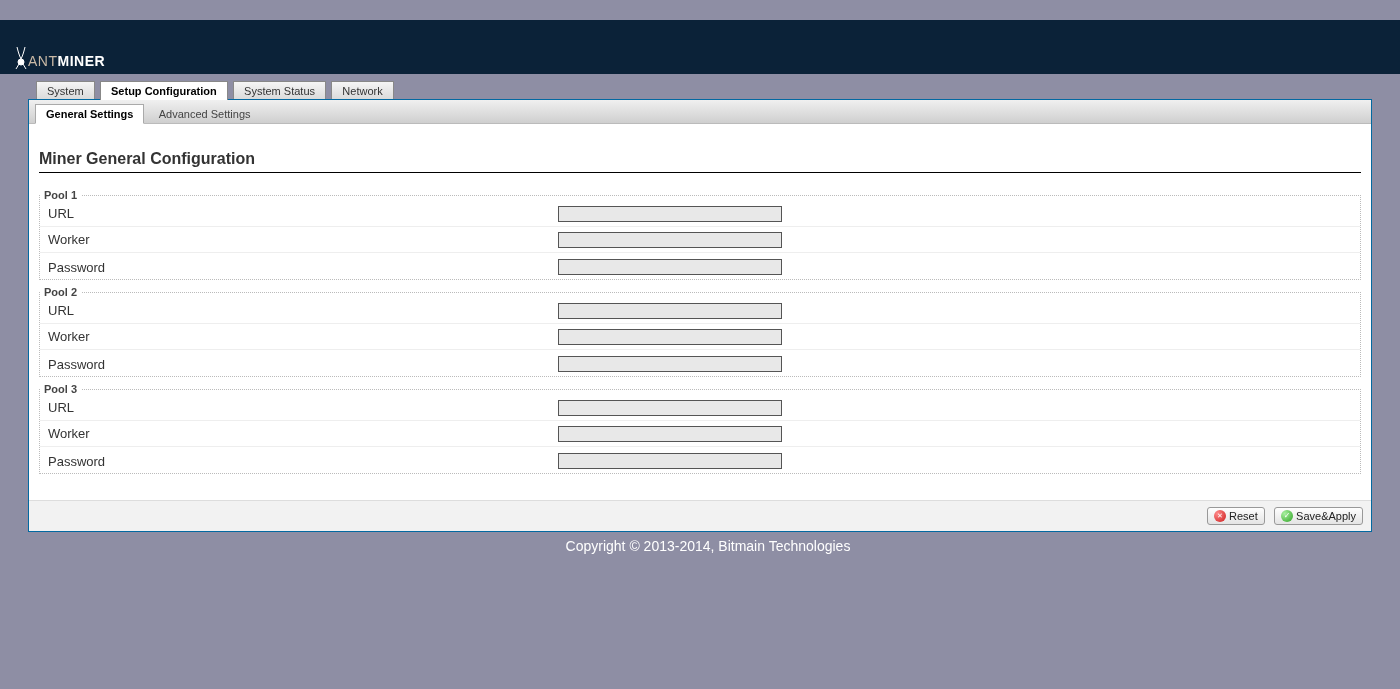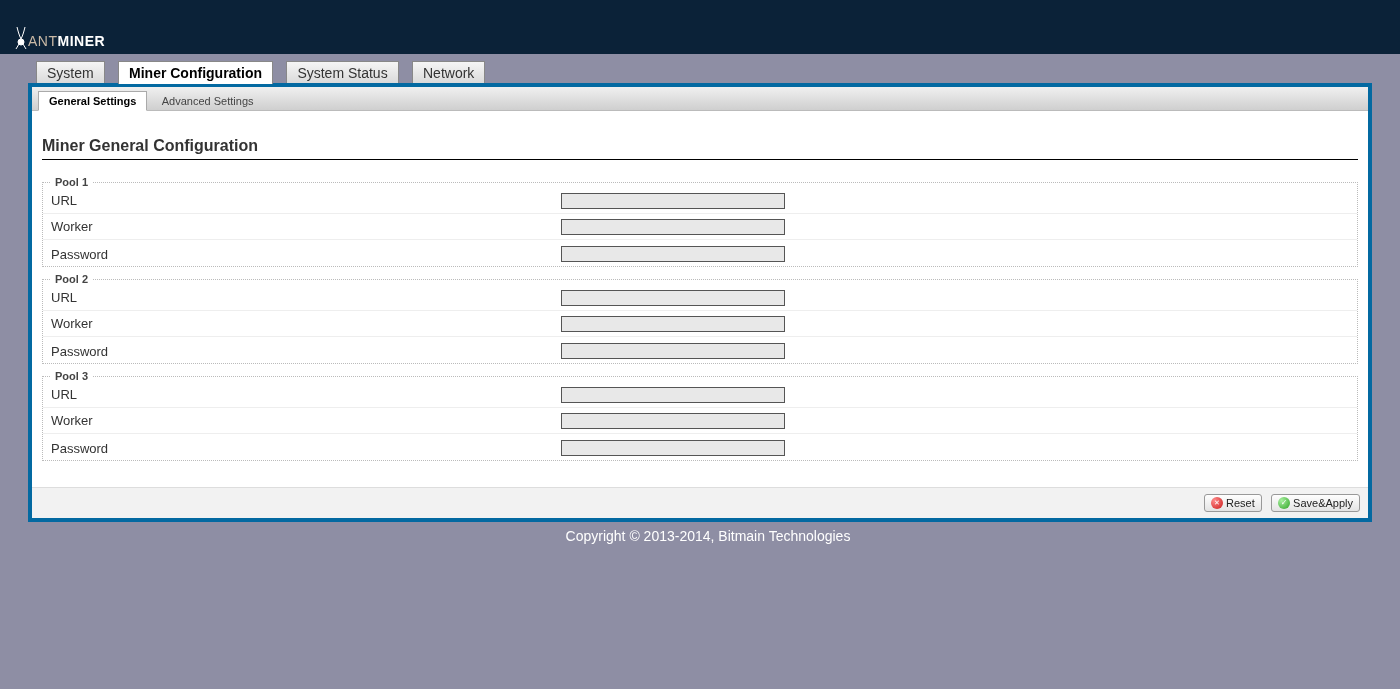--- a/index.html
+++ b/index.html
@@ -13,20 +13,21 @@
   }
 
   
   .topbar {
     width: 100%;
     height: 54px;
     background: #0B2238;
     display: flex;
     align-items: flex-end;
     padding: 0 0 6px 12px;
+    margin-top: 20px;
   }
   .logo {
     display: flex;
     align-items: flex-end;
     gap: 0;
     color: #fff;
   }
   .logo .ant-icon {
     width: 18px; height: 24px;
     position: relative;
@@ -46,39 +47,39 @@
   
   .tabrow {
     padding: 6px 0 0 36px;
   }
   .tab {
     display: inline-block;
     background: linear-gradient(#f5f5f5,#d9d9d9);
     border: 1px solid #888;
     border-bottom: none;
     padding: 3px 10px;
-    margin-right: 10px;
+    margin-right: 2px;
     color: #333;
     cursor: pointer;
-    font-size: 14px;
+    font-size: 11px;
     position: relative;
     top: 1px;
   }
   .tab.active {
     background: #fff;
     font-weight: 700;
     color: #000;
     z-index: 3;
   }
 
   
   .container {
     margin: 0 28px 0 28px;
     background: #f6f6f6;
-    border: 4px solid #0369a1;
+    border: 1px solid #0369a1;
     position: relative;
   }
 
   
   .subtabs {
     background: linear-gradient(#f0f0f0,#cfcfcf);
     border-bottom: 1px solid #bbb;
     padding: 4px 0 0 6px;
     height: 24px;
   }
@@ -120,21 +121,20 @@
   fieldset.pool {
     border: 1px dotted #bbb;
     margin: 0 0 6px 0;
     padding: 0;
   }
   fieldset.pool legend {
     font-weight: 700;
     font-size: 11px;
     color: #444;
     padding: 0 4px;
-    margin-left: 8px;
   }
   .row {
     display: flex;
     align-items: center;
     border-bottom: 1px solid #eee;
     padding: 4px 8px;
     min-height: 26px;
   }
   .row:last-child { border-bottom: none; align-items: flex-end; }
   .row .lbl {
@@ -216,21 +216,21 @@
         </svg>
     </span>
     <span class="txt">
       <span>ANT</span><b>MINER</b>
     </span>
   </div>
 </div>
 
 <div class="tabrow">
   <span class="tab">System</span>
-  <span class="tab active">Miner Configuration</span>
+  <span class="tab active">Setup Configuration</span>
   <span class="tab">System Status</span>
   <span class="tab">Network</span>
 </div>
 
 <div class="container">
 
   <div class="subtabs">
     <span class="subtab active">General Settings</span>
     <span class="subtab">Advanced Settings</span>
   </div>

